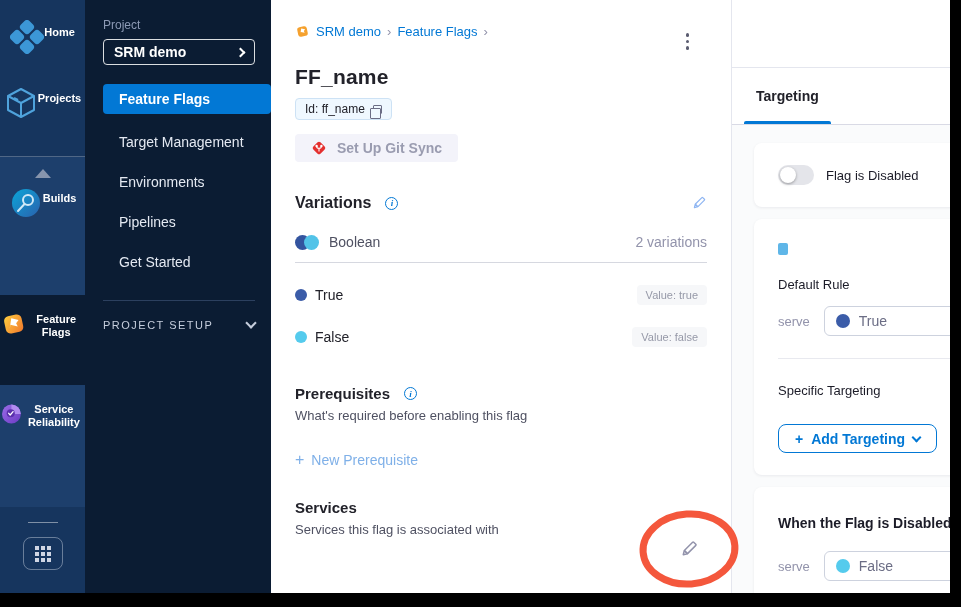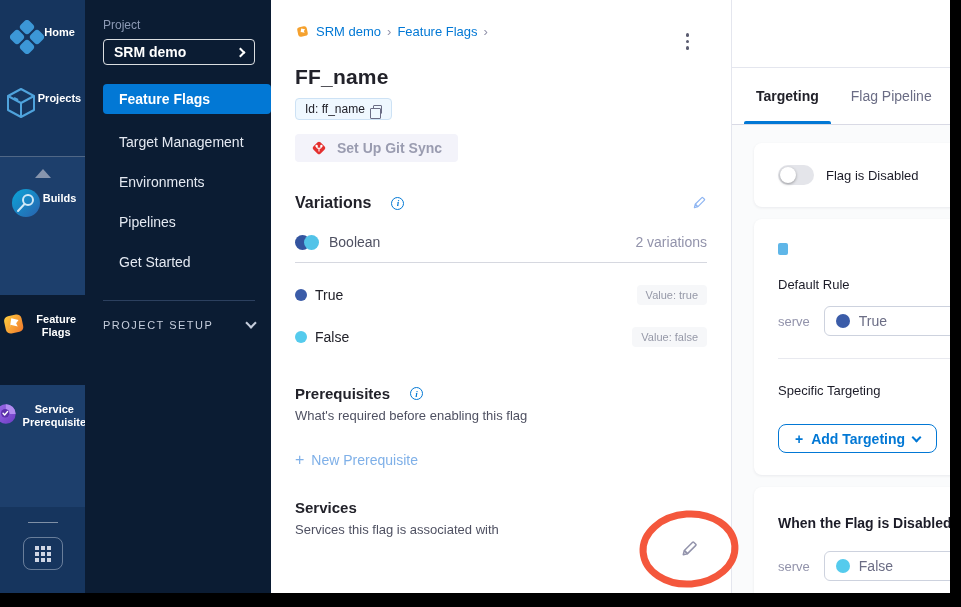--- a/index.html
+++ b/index.html
@@ -43,21 +43,21 @@
   .crumb-sep { color:#9293AB; font-size:13px; }
   .ff-ico-small { width:15px; height:15px; }
   .kebab { position:absolute; right:40px; top:31px; display:flex; flex-direction:column; gap:3px; cursor:pointer; padding:2px; }
   .kebab span { width:3.5px; height:3.5px; border-radius:50%; background:#5A5C70; }
   .page-title { font-size:21px; font-weight:bold; color:#22222A; margin-top:26px; letter-spacing:.2px; }
   .id-chip { display:inline-flex; align-items:center; gap:6px; background:#EFF8FF; border:1px solid #CDE2F5; border-radius:4px; height:22px; padding:0 9px; font-size:12px; color:#22222A; margin-top:9px; }
   .copy-ico { position:relative; width:9px; height:9px; border:1.2px solid #6B6D85; border-radius:1px; margin-left:2px; }
   .copy-ico:before { content:""; position:absolute; left:-4px; top:2px; width:9px; height:9px; border:1.2px solid #6B6D85; border-radius:1px; background:#EFF8FF; }
   .git-btn { display:flex; align-items:center; gap:10px; background:#F3F3FA; border:none; border-radius:4px; height:28px; padding:0 16px; margin-top:14px; font-size:14px; font-weight:bold; color:#9A9CB0; cursor:pointer; font-family:inherit; }
   .meta { margin-top:16px; font-size:12px; color:#4F5162; line-height:18px; }
-  .sec-heading { display:flex; align-items:center; gap:20px; font-size:16px; font-weight:bold; color:#22222A; }
+  .sec-heading { display:flex; align-items:center; gap:14px; font-size:16px; font-weight:bold; color:#22222A; }
   .sec-heading.sm { font-size:15px; }
   .info-ico { width:13px; height:13px; border:1.3px solid #0278D5; border-radius:50%; color:#0278D5; font-size:9px; font-weight:bold; display:inline-flex; align-items:center; justify-content:center; font-family:"Liberation Serif", serif; font-style:italic; }
   .pencil { width:16px; height:16px; cursor:pointer; }
   .variations-head { display:flex; align-items:center; justify-content:space-between; margin-top:32px; }
   .bool-row { display:flex; align-items:center; justify-content:space-between; margin-top:22px; padding-bottom:12px; border-bottom:1px solid #D6D8E0; }
   .bool-left { display:flex; align-items:center; gap:10px; font-size:14px; color:#4F5162; }
   .bool-ico { display:flex; }
   .bool-ico i { width:15px; height:15px; border-radius:50%; display:block; }
   .bool-ico i:first-child { background:#33549F; }
   .bool-ico i:last-child { background:#52C3E8; margin-left:-6px; }
@@ -180,21 +180,21 @@
             <linearGradient id="srgrad" x1="0" y1="0" x2="1" y2="1">
               <stop offset="0" stop-color="#9B6CE8"></stop>
                 <stop offset="1" stop-color="#6C3BC4"></stop>
             </linearGradient>
           </defs>
           <circle cx="17" cy="17" r="14" fill="url(#srgrad)"></circle>
           <path d="M17 3 A14 14 0 0 1 31 17 L21 17 A4.5 4.5 0 0 0 17 12.5 Z" fill="#B18CF0"></path>
           <circle cx="16" cy="16" r="6" fill="#5B30AC"></circle>
           <path d="M13 16 l2.2 2.4 L19.5 13.5" fill="none" stroke="#fff" stroke-width="2" stroke-linecap="round" stroke-linejoin="round"></path>
         </svg>
-        <span class="mod-label">Service Prerequisite</span>
+        <span class="mod-label">Service Reliability</span>
       </div>
     </div>
 
     <div class="mod-sec sec-bottom">
       <div class="nav-divider-short"></div>
       <div class="grid-btn">
         <div class="grid-ico">
           <span></span>
             <span></span>
             <span></span>
@@ -331,21 +331,20 @@
     </g>
   </svg>
   <svg class="annotation" width="102" height="82" viewBox="0 0 102 82">
     <ellipse cx="51" cy="41" rx="46" ry="35" fill="none" stroke="#F4573C" stroke-width="7" transform="rotate(-4 51 41)"></ellipse>
   </svg>
 
   <aside class="panel">
     <div class="panel-top"></div>
     <div class="tabs">
       <div class="tab active">Targeting</div>
-      <div class="tab">Flag Pipeline</div>
     </div>
     <div class="panel-body">
       <div class="card card-toggle">
         <div class="toggle"></div>
         <span class="toggle-label">Flag is Disabled</span>
       </div>
 
       <div class="card card-rules">
         <div class="rules-head">
           <span class="env-chip"></span>

